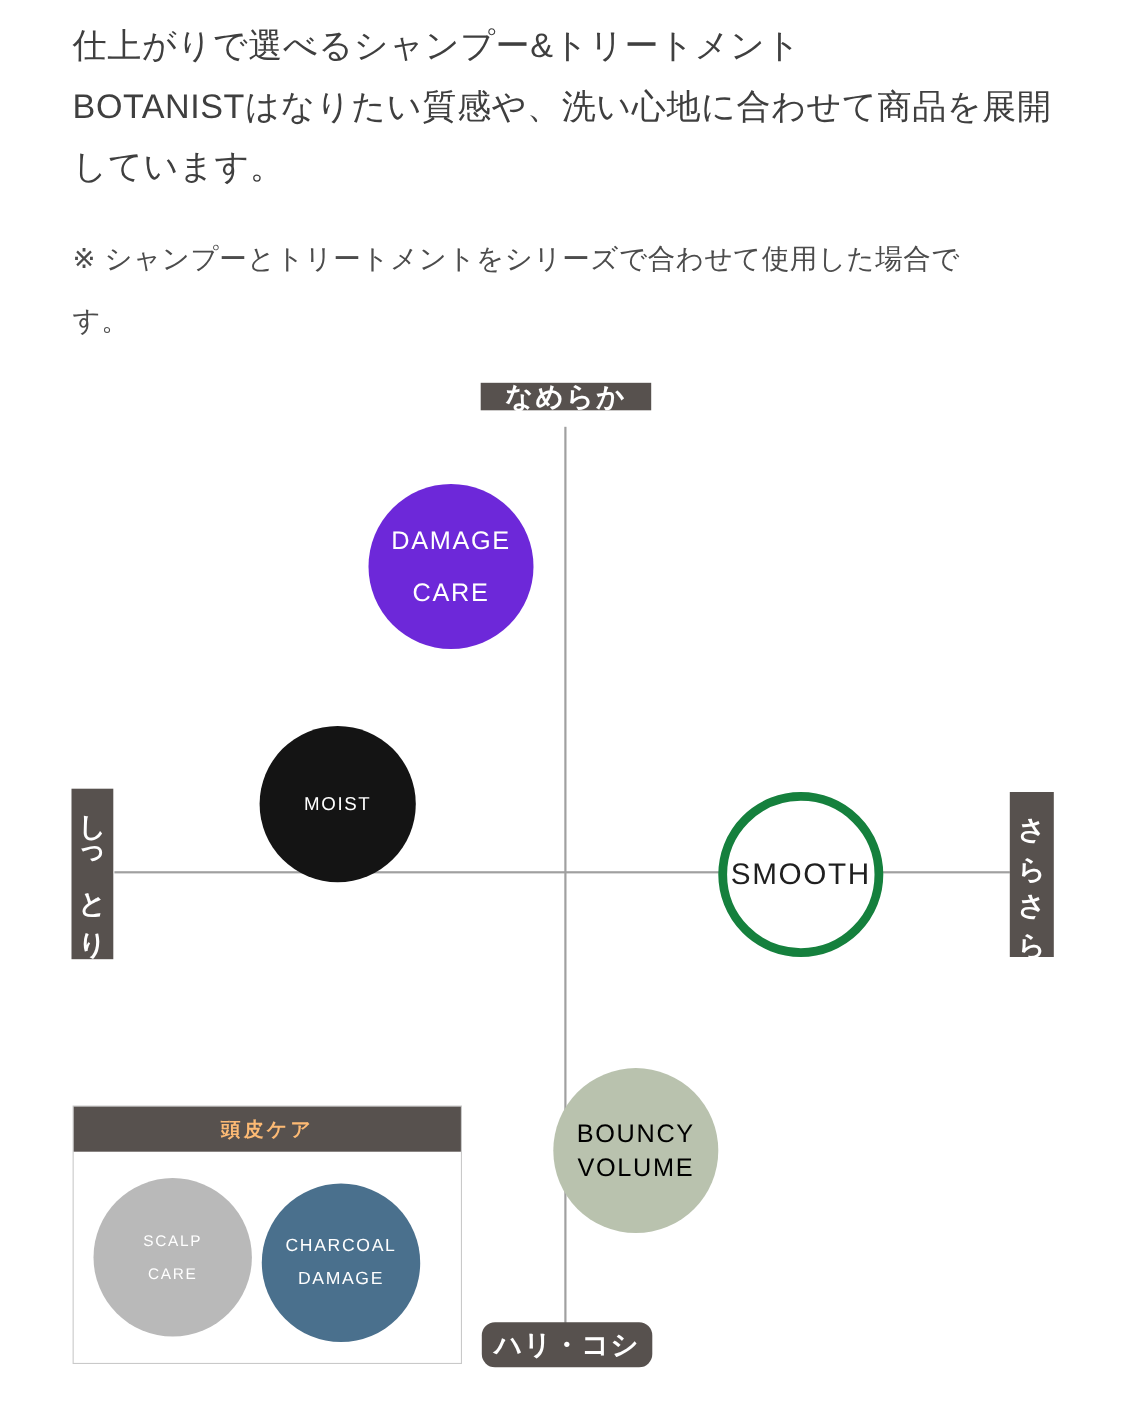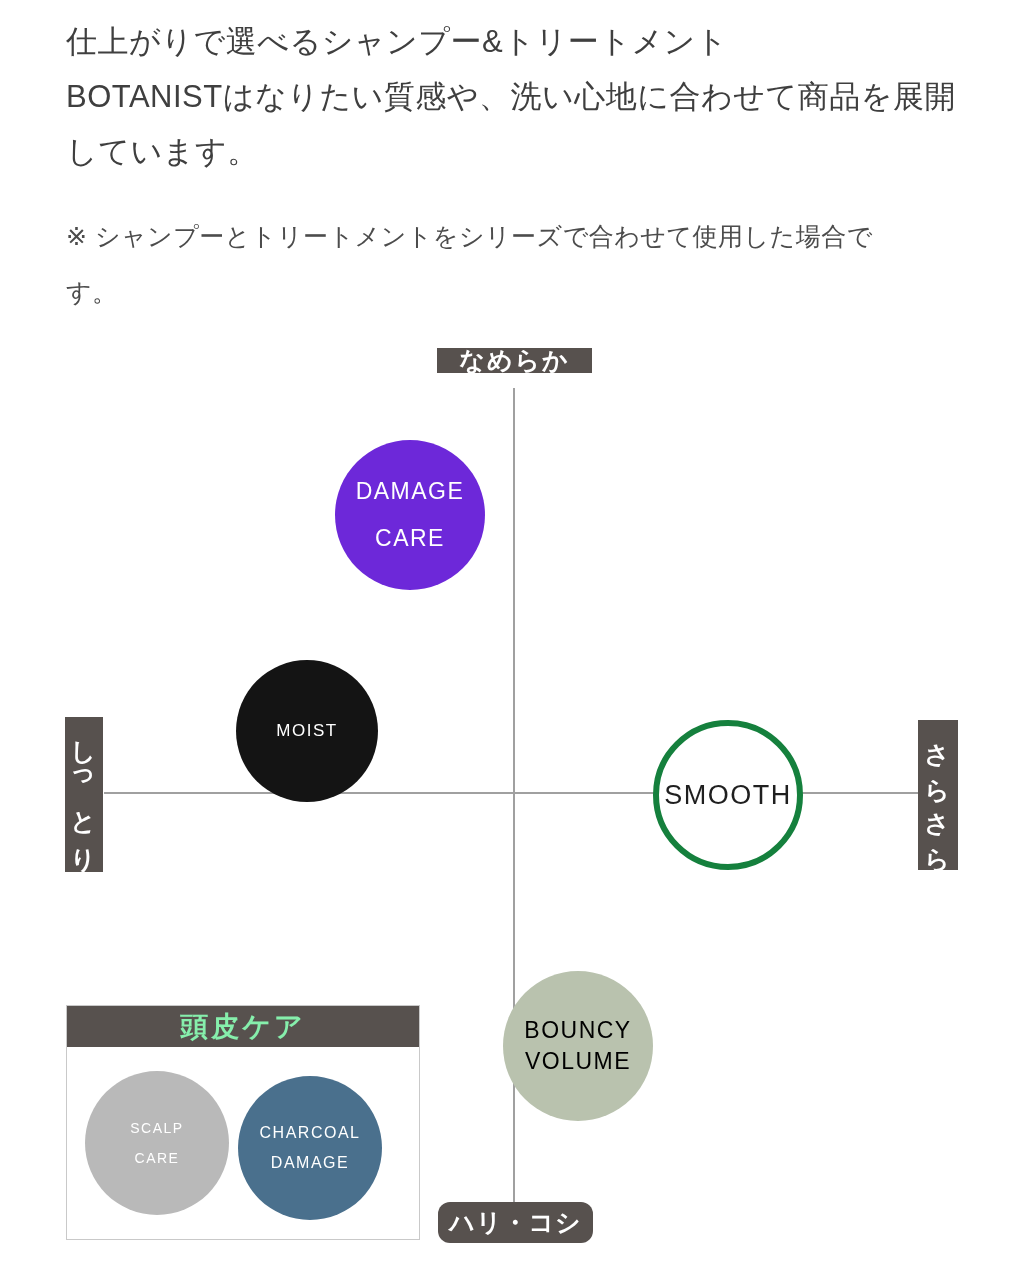--- a/index.html
+++ b/index.html
@@ -85,46 +85,46 @@
     background: #6d28d9; color: #ffffff;
     font-size: 23px; line-height: 31px; gap: 16px;
   }
   #moist {
     left: 236px; top: 660px; width: 142px; height: 142px;
     background: #141414; color: #ffffff;
     font-size: 17px;
   }
   #smooth {
     left: 653px; top: 720px; width: 150px; height: 150px;
-    background: #ffffff; border: 6px solid #15803d; color: #1f1f1f;
+    background: #ffffff; border: 8px solid #15803d; color: #1f1f1f;
     font-size: 27px;
   }
   #bouncy-volume {
     left: 503px; top: 971px; width: 150px; height: 150px;
     background: #b9c2ae; color: #000000;
     font-size: 23px; line-height: 31px;
   }
 
   
   .scalp-box {
     position: absolute;
     left: 66px; top: 1005px;
     width: 354px; height: 235px;
     background: #ffffff;
     border: 1px solid #c9c9c9;
     box-sizing: border-box;
   }
   .scalp-header {
     height: 41px;
     background: #57514e;
-    color: #86efac;
+    color: #fdba74;
     display: flex;
     align-items: center;
     justify-content: center;
-    font-size: 28px;
+    font-size: 18px;
     font-weight: bold;
     letter-spacing: 3px;
   }
   #scalp-care {
     left: 85px; top: 1071px; width: 144px; height: 144px;
     background: #b9b9b9; color: #ffffff;
     font-size: 14px; line-height: 30px;
   }
   #charcoal-cleanse {
     left: 238px; top: 1076px; width: 144px; height: 144px;

